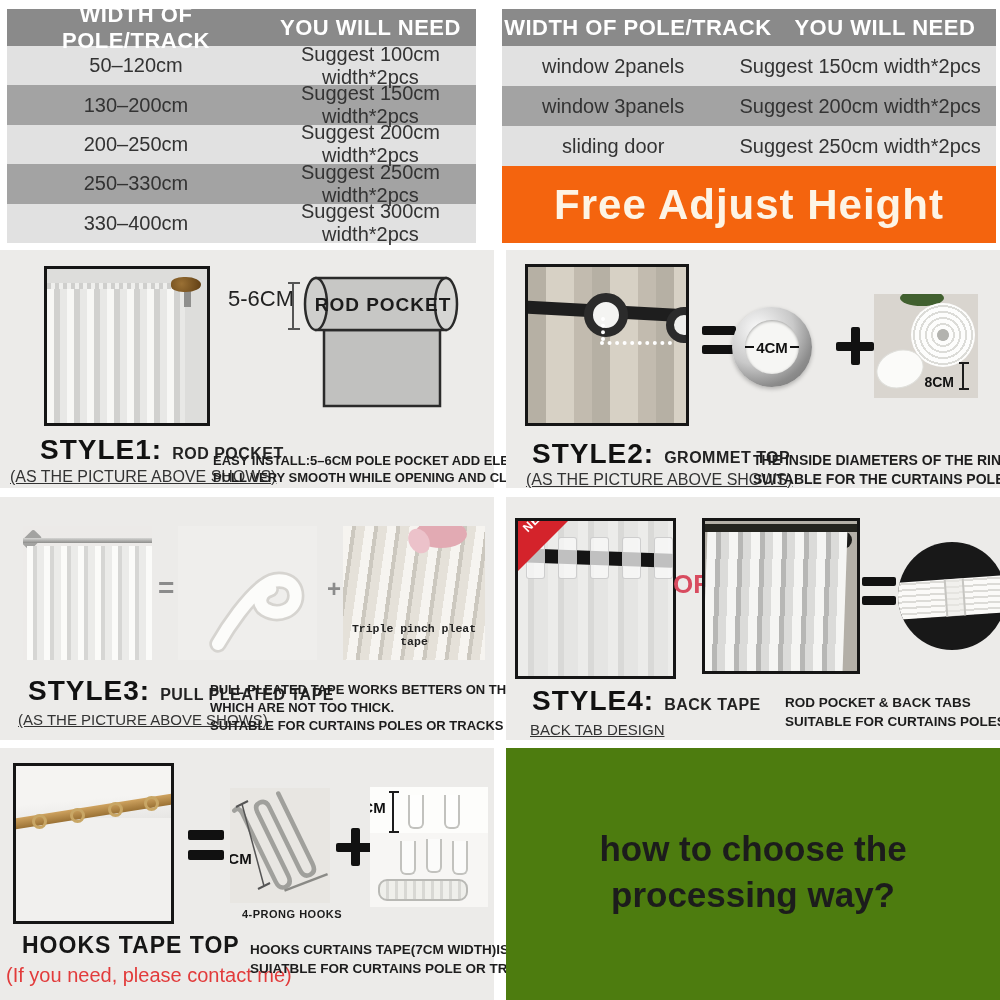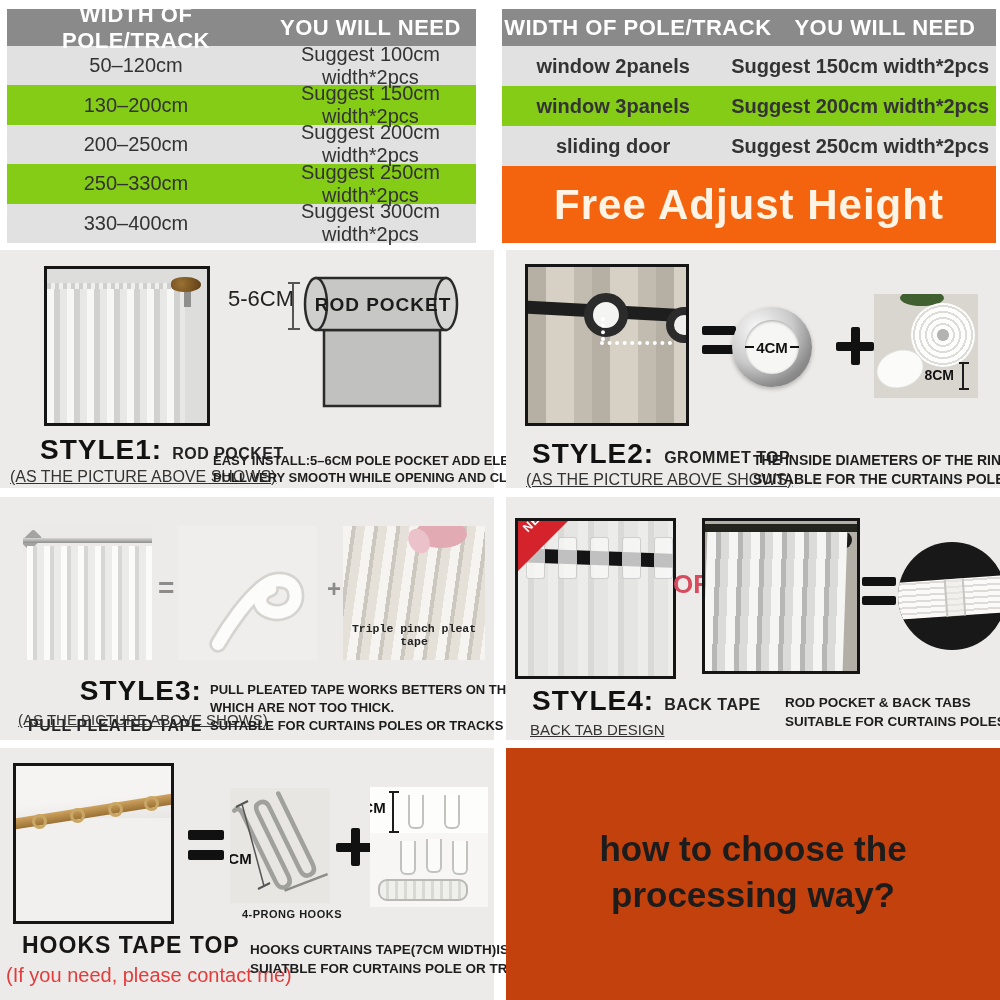--- a/index.html
+++ b/index.html
@@ -11,40 +11,40 @@
   
   .table-panel{top:9px;height:234px;}
   .table-left{left:7px;width:469px;}
   .table-right{left:502px;width:494px;}
   .thead{display:flex;height:37px;background:#8a8a8a;align-items:center;}
   .th{color:#fff;font-weight:bold;font-size:22px;letter-spacing:.5px;text-align:center;}
   .th.c1{width:55%;}
   .th.c2{width:45%;}
   .trow{display:flex;align-items:center;font-size:20px;color:#333;}
   .table-left .trow{height:39.4px;}
-  .table-right .trow{height:40px;font-weight:bold;}
+  .table-right .trow{height:40px;}
   .trow .td{text-align:center;}
   .table-left .td.c1{width:55%;}
   .table-left .td.c2{width:45%;}
   .table-right .td.c1{width:45%;}
   .table-right .td.c2{width:55%;}
   .row-dark{background:#e1e1e1;}
-  .row-light{background:#84cc16;}
+  .row-light{background:#a3a3a3;}
   .banner{position:absolute;left:0;top:157px;width:100%;height:77px;background:#f4640e;
           display:flex;align-items:center;justify-content:center;}
   .banner-text{color:#fdf4e5;font-size:42px;font-weight:bold;letter-spacing:1px;}
 
   
   .gray-panel{background:#ecebe9;}
   .p-style1{left:0;top:250px;width:494px;height:238px;}
   .p-style2{left:506px;top:250px;width:494px;height:238px;}
   .p-style3{left:0;top:497px;width:494px;height:243px;}
   .p-style4{left:506px;top:497px;width:494px;height:243px;}
   .p-hooks{left:0;top:748px;width:494px;height:252px;}
-  .p-question{left:506px;top:748px;width:494px;height:252px;background:#c2410c;}
+  .p-question{left:506px;top:748px;width:494px;height:252px;background:#4d7c0f;}
 
   .photo{position:absolute;overflow:hidden;}
   .framed{border:3px solid #151515;}
 
   .style-title-row{position:absolute;display:flex;align-items:flex-end;gap:10px;white-space:nowrap;}
   .style-title{font-size:28px;font-weight:bold;color:#111;letter-spacing:1px;}
   .style-sub{font-size:16px;font-weight:bold;color:#222;padding-bottom:3px;letter-spacing:.5px;}
   .style-note{position:absolute;font-size:16px;color:#333;white-space:nowrap;text-decoration:underline;}
   .desc{position:absolute;font-size:13px;font-weight:600;color:#1d1d1d;line-height:17px;white-space:nowrap;}
 
@@ -271,21 +271,21 @@
     <div class="plus-icon" style="left:330px;top:77px;">
         <i class="h"></i>
         <i class="v"></i>
       </div>
     <div class="photo tape-photo abs" style="left:368px;top:44px;width:104px;height:104px;">
       <div class="leaf"></div>
       <div class="roll-big">
           <span class="core"></span>
         </div>
       <div class="roll-front"></div>
-      <div class="tape-measure" style="right:24px;bottom:15px;margin-top:35px;">8CM</div>
+      <div class="tape-measure" style="right:24px;bottom:8px;margin-top:35px;">8CM</div>
       <div class="mini-vline" style="right:14px;bottom:8px;">
           <i class="t"></i>
           <i class="b"></i>
         </div>
     </div>
     <div class="style-title-row" style="left:26px;top:188px;">
       <span class="style-title">STYLE2:</span>
       <span class="style-sub">GROMMET TOP</span>
     </div>
     <div class="style-note" style="left:20px;top:221px;">(AS THE PICTURE ABOVE SHOWS)</div>
@@ -307,21 +307,21 @@
         <path d="M28 88 C36 74 50 54 62 45 C72 37 86 40 86 52 C86 63 73 68 63 62 C57 58 59 49 67 47" fill="none" stroke="#d6d4d0" stroke-width="13" stroke-linecap="round"></path>
         <path d="M28 88 C36 74 50 54 62 45 C72 37 86 40 86 52 C86 63 73 68 63 62 C57 58 59 49 67 47" fill="none" stroke="#fcfcfa" stroke-width="9" stroke-linecap="round"></path>
       </svg>
     </div>
     <div class="op-gray" style="left:327px;top:78px;font-size:24px;">+</div>
     <div class="photo s3-p3 abs" style="left:343px;top:29px;width:142px;height:134px;">
       <div class="fingers"></div>
       <div class="fingers2"></div>
       <div class="s3-caption">Triple pinch pleat tape</div>
     </div>
-    <div class="style-title-row" style="left:28px;top:178px;flex-direction:column;">
+    <div class="style-title-row" style="left:28px;top:178px;">
       <span class="style-title">STYLE3:</span>
       <span class="style-sub">PULL PLEATED TAPE</span>
     </div>
     <div class="style-note" style="left:18px;top:214px;font-size:15px;">(AS THE PICTURE ABOVE SHOWS)</div>
     <div class="desc" style="left:210px;top:184px;line-height:18px;">
       <div>PULL PLEATED TAPE WORKS BETTERS ON THE FABRIC</div>
       <div>WHICH ARE NOT TOO THICK.</div>
       <div>SUITABLE FOR CURTAINS POLES OR TRACKS</div>
     </div>
   </section>

